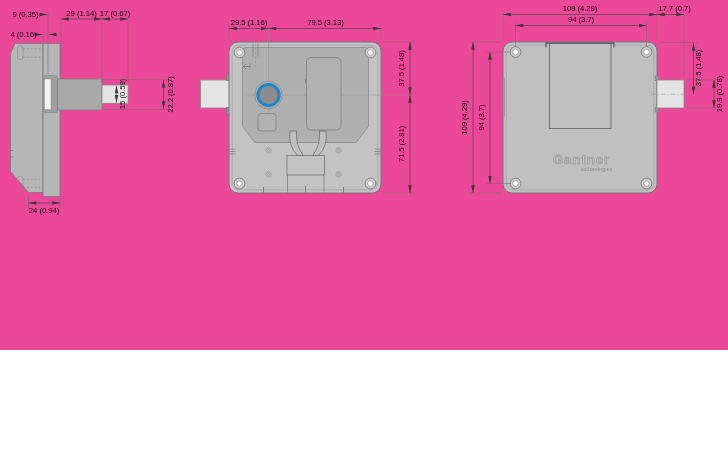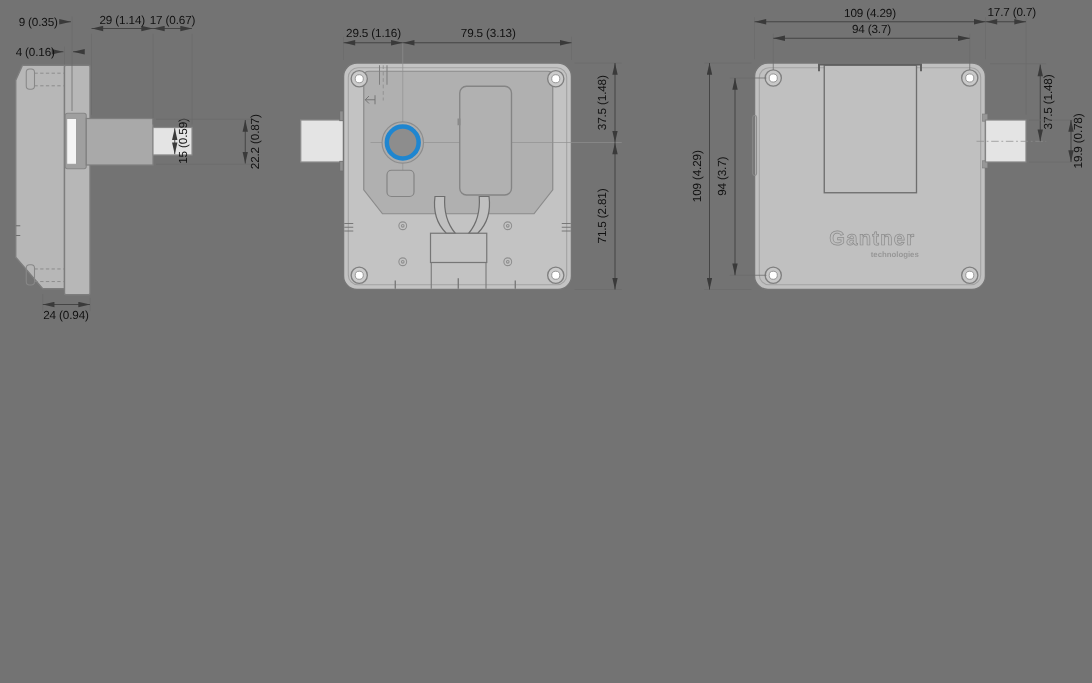--- a/index.html
+++ b/index.html
@@ -1,16 +1,16 @@
 <!DOCTYPE html>
 <html><head>
 <meta charset="utf-8">
 <style>
   html,body{margin:0;padding:0;background:#ffffff;}
-  .stage{position:relative;width:728px;height:455px;background:#737373;overflow:hidden;
+  .stage{position:relative;width:728px;height:350px;background:#ec4899;overflow:hidden;
          font-family:"Liberation Sans",sans-serif;}
   svg{display:block;}
   .dim{stroke:#3f3f3f;stroke-width:0.6;fill:none;}
   .ext{stroke:#6b6b6b;stroke-width:0.5;fill:none;}
   .cl{stroke:#8f8f8f;stroke-width:0.45;fill:none;}
   .dim-label{font:7.8px "Liberation Sans",sans-serif;fill:#111111;letter-spacing:-0.1px;}
   .logo-brand{font:bold 13.5px "Liberation Sans",sans-serif;letter-spacing:0.8px;
               fill:#bdbdbd;stroke:#8b8b8b;stroke-width:0.45px;}
   .logo-tag{font:bold 5.2px "Liberation Sans",sans-serif;fill:#979797;}
 </style>

